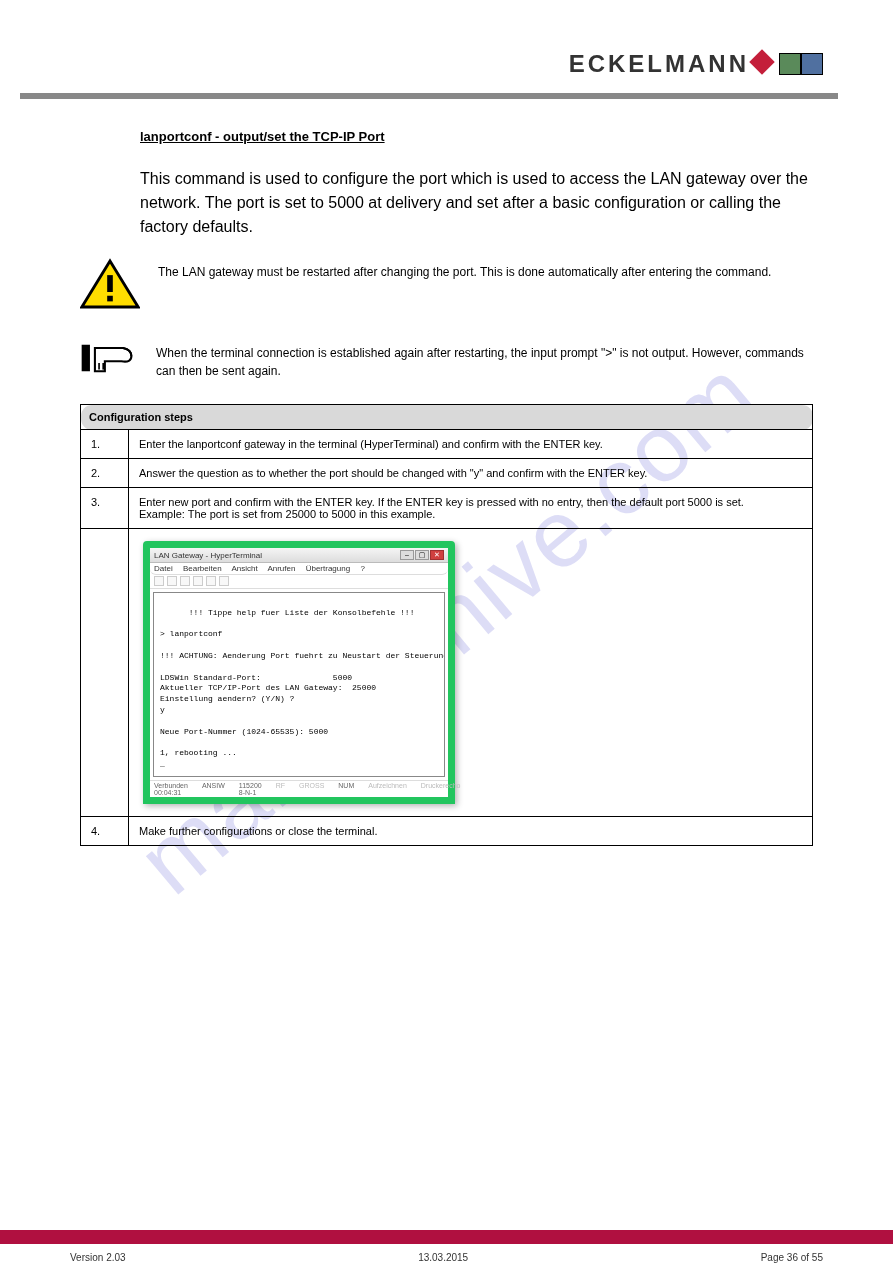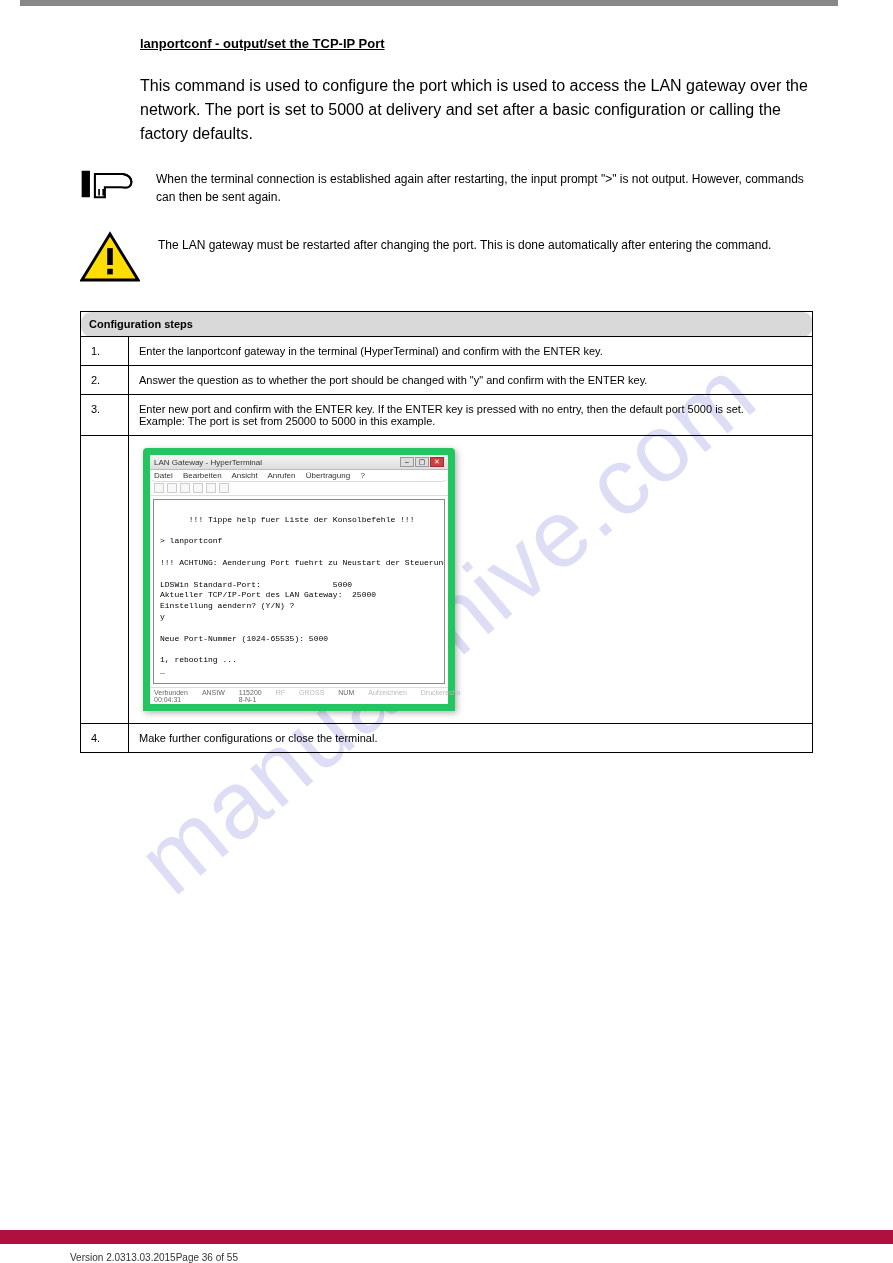--- a/index.html
+++ b/index.html
@@ -178,65 +178,75 @@
       border-top: 1px solid #ddd;
     }
     .term-status span.dim { color: #bbb; }
     .footer-bar {
       height: 14px;
       background: #b01040;
       margin-top: auto;
     }
     .footer-text {
       display: flex;
-      justify-content: flex-start;
+      justify-content: space-between;
       padding: 8px 70px 0 70px;
       font-size: 10px;
       color: #333;
     }
     .page-wrap {
       min-height: 1263px;
       display: flex;
       flex-direction: column;
     }
   </style>
 </head>
 <body>
 
 <div class="page-wrap">
   <div class="watermark">manualshive.com</div>
 
+  <div class="header">
+    <div class="logo">
+      <span class="logo-text">ECKELMANN</span>
+      <div class="logo-squares">
+        <div class="logo-sq red"></div>
+        <div class="logo-sq green"></div>
+        <div class="logo-sq blue"></div>
+      </div>
+    </div>
+  </div>
   <div class="hr-bar"></div>
 
   <div class="content">
     <div class="section-subhead">lanportconf - output/set the TCP-IP Port</div>
     <div class="para indent">This command is used to configure the port which is used to access the LAN gateway over the network. The port is set to 5000 at delivery and set after a basic configuration or calling the factory defaults.</div>
+
+    <div class="note-row">
+      <div class="warn-icon">
+        <svg viewBox="0 0 64 56">
+          <polygon points="32,3 62,52 2,52" fill="#ffdd00" stroke="#000" stroke-width="3"></polygon>
+          <rect x="29" y="18" width="6" height="18" fill="#000"></rect>
+          <rect x="29" y="40" width="6" height="6" fill="#000"></rect>
+        </svg>
+      </div>
+      <div class="note-text">The LAN gateway must be restarted after changing the port. This is done automatically after entering the command.</div>
+    </div>
 
     <div class="note-row">
       <div class="note-icon">
         <svg viewBox="0 0 70 44">
           <rect x="2" y="6" width="10" height="32" fill="#000"></rect>
           <path d="M18 10 L52 10 Q62 12 62 20 Q62 28 50 26 L30 26 L30 38 L18 38 Z" fill="#fff" stroke="#000" stroke-width="2.5"></path>
           <path d="M18 10 L52 10 Q62 12 62 20" fill="none" stroke="#000" stroke-width="2.5"></path>
           <line x1="28" y1="28" x2="28" y2="36" stroke="#000" stroke-width="2"></line>
           <line x1="23" y1="28" x2="23" y2="36" stroke="#000" stroke-width="2"></line>
         </svg>
       </div>
       <div class="note-text">When the terminal connection is established again after restarting, the input prompt "&gt;" is not output. However, commands can then be sent again.</div>
-    </div>
-
-    <div class="note-row">
-      <div class="warn-icon">
-        <svg viewBox="0 0 64 56">
-          <polygon points="32,3 62,52 2,52" fill="#ffdd00" stroke="#000" stroke-width="3"></polygon>
-          <rect x="29" y="18" width="6" height="18" fill="#000"></rect>
-          <rect x="29" y="40" width="6" height="6" fill="#000"></rect>
-        </svg>
-      </div>
-      <div class="note-text">The LAN gateway must be restarted after changing the port. This is done automatically after entering the command.</div>
     </div>
 
     <table class="cfg">
       <thead>
         <tr>
             <th colspan="2">Configuration steps</th>
           </tr>
       </thead>
       <tbody>
         <tr>

